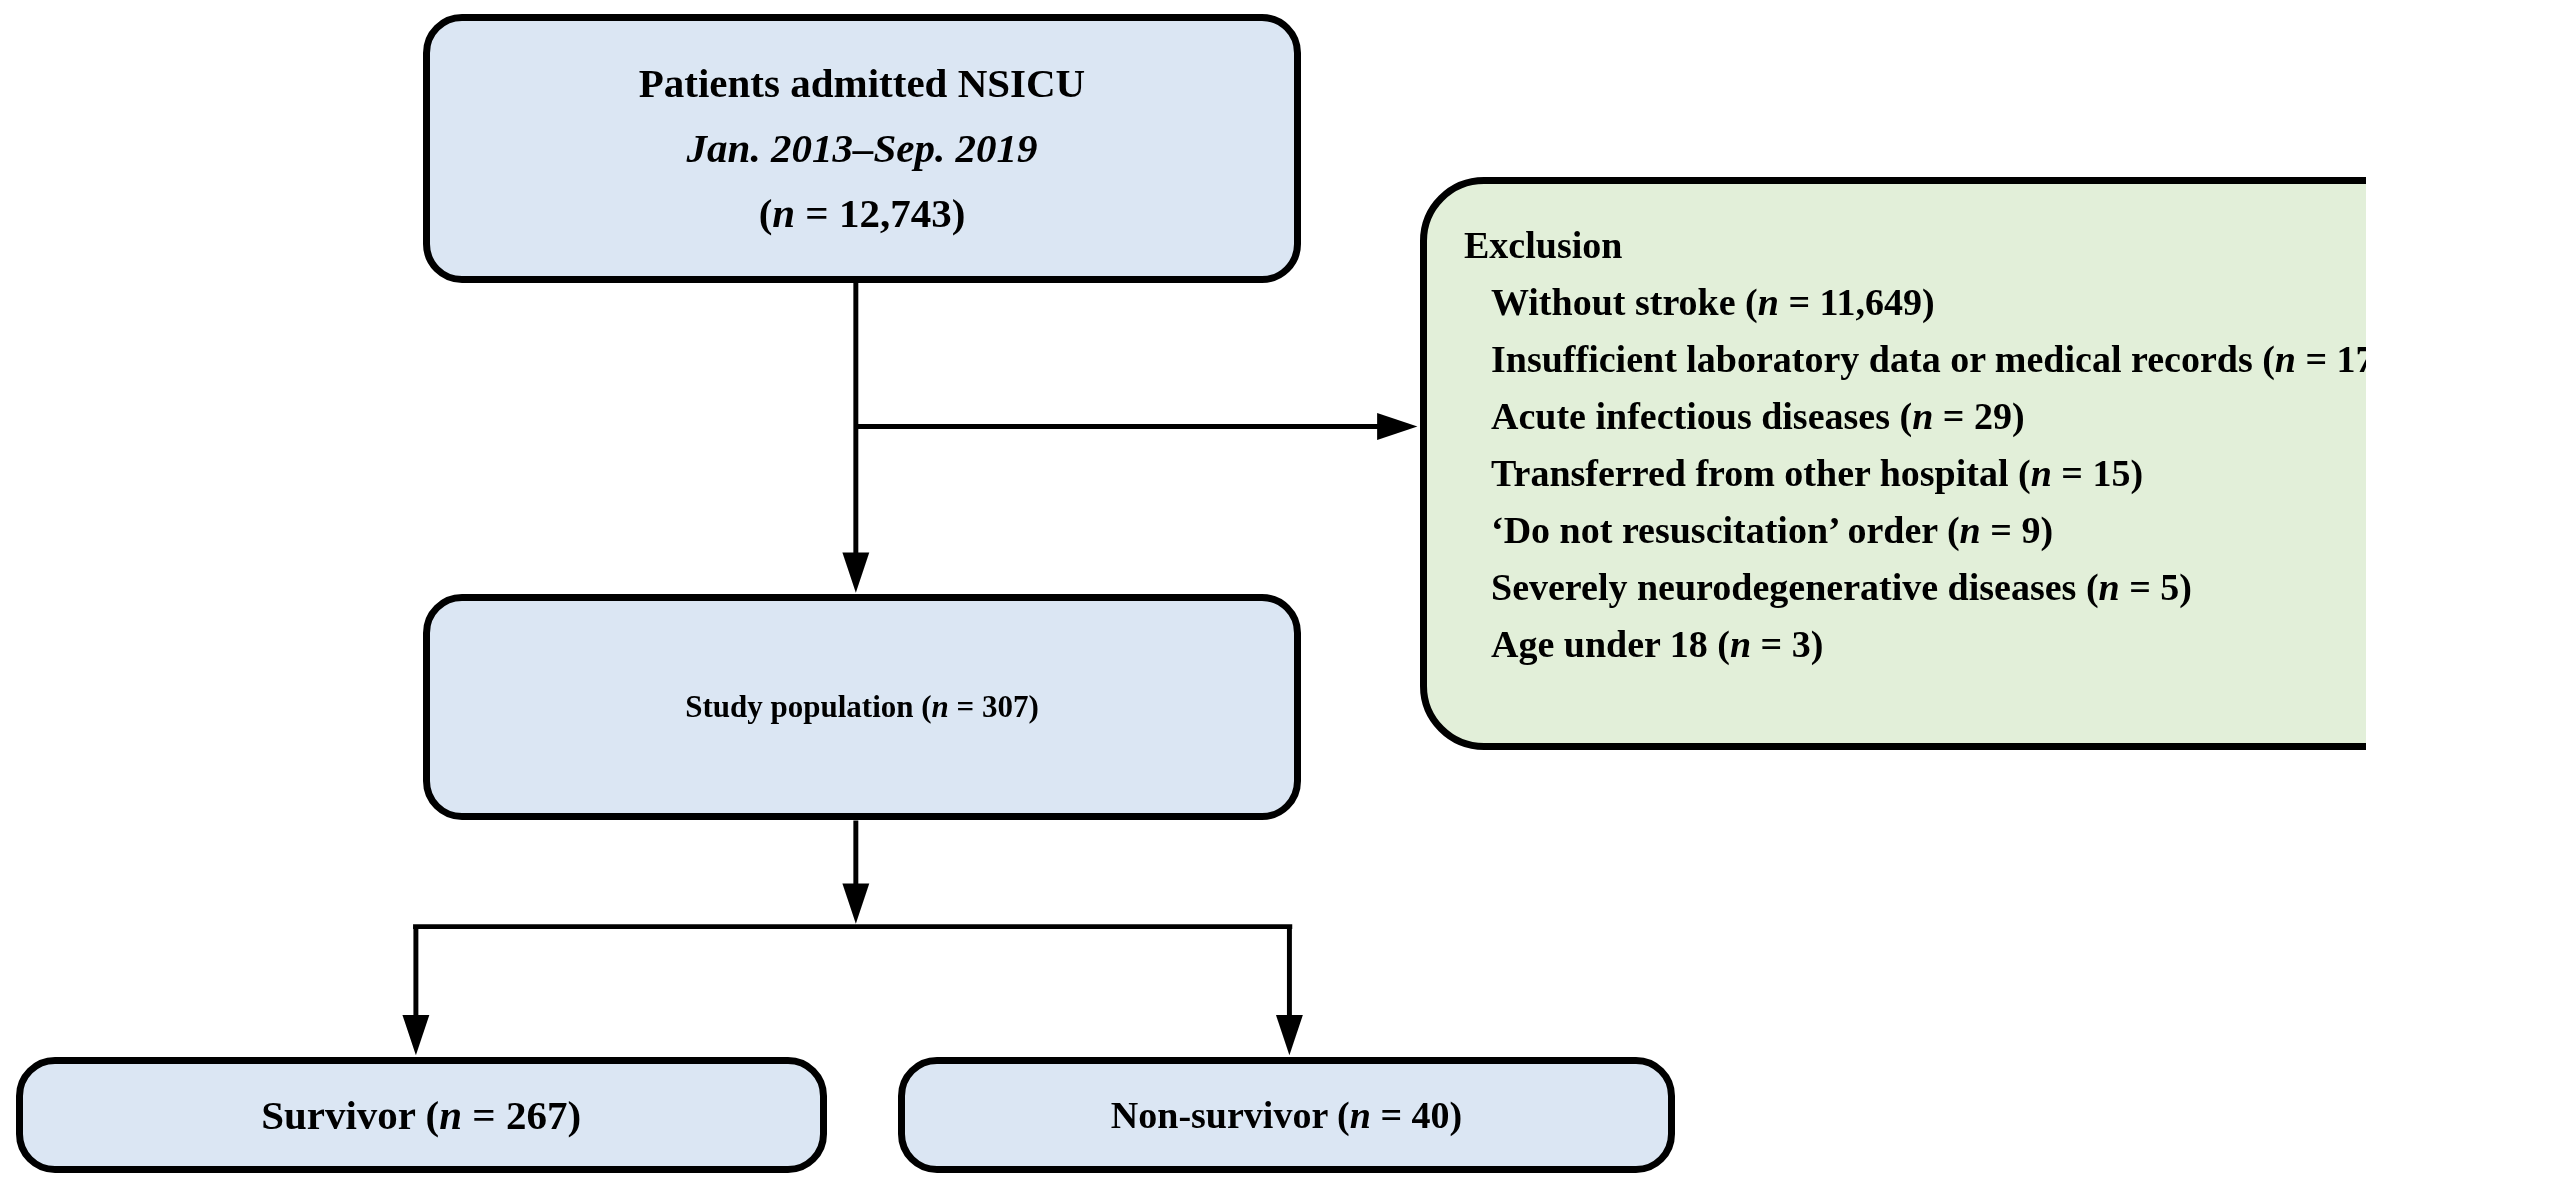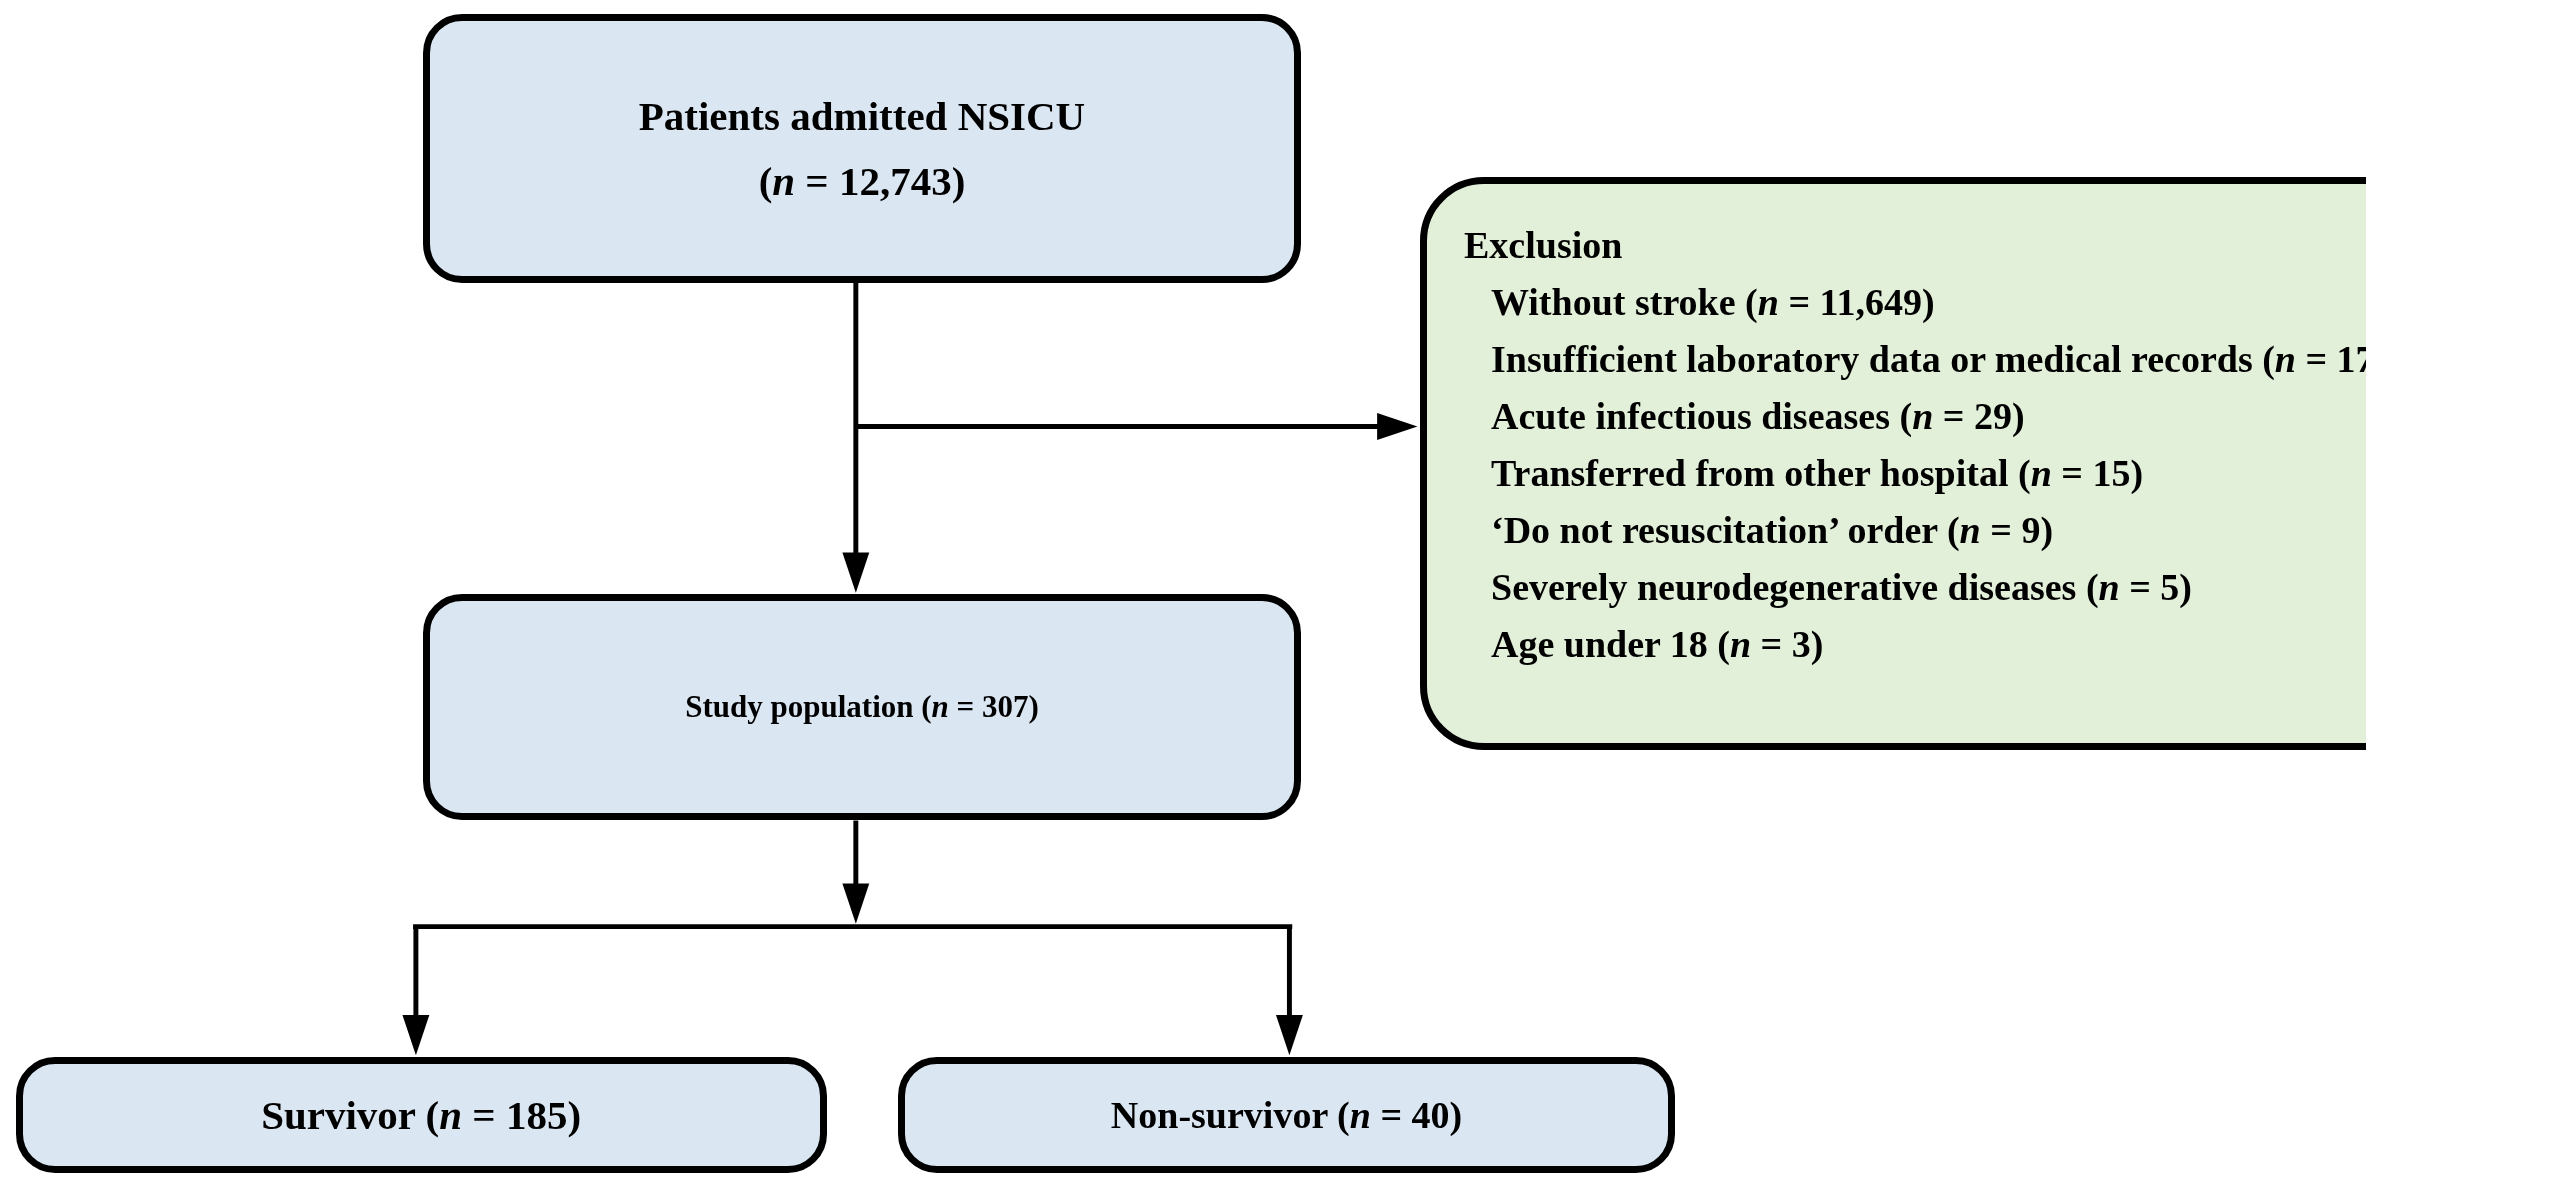--- a/index.html
+++ b/index.html
@@ -100,40 +100,41 @@
       </g>
       <g>
         <line x1="1823" y1="1310" x2="1823" y2="1450"></line>
         <polygon points="1823,1492 1804,1435 1842,1435" fill="#000000" stroke="none"></polygon>
       </g>
     </g>
   </svg>
 
   <div class="box blue center-text node-admitted">
     <div class="line-text"><span>Patients admitted NSICU</span></div>
+    <div class="line-text"><span class="it">Jan. 2013–Sep. 2019</span></div>
     <div class="line-text"><span>(</span><span class="it">n</span><span> = 12,743)</span></div>
   </div>
 
   <div class="box green node-exclusion">
     <div class="line-text"><span>Exclusion</span></div>
     <div class="exclusion-item"><span>Without stroke (</span><span class="it">n</span><span> = 11,649)</span></div>
     <div class="exclusion-item"><span>Insufficient laboratory data or medical records (</span><span class="it">n</span><span> = 174)</span></div>
     <div class="exclusion-item"><span>Acute infectious diseases (</span><span class="it">n</span><span> = 29)</span></div>
     <div class="exclusion-item"><span>Transferred from other hospital (</span><span class="it">n</span><span> = 15)</span></div>
     <div class="exclusion-item"><span>‘Do not resuscitation’ order (</span><span class="it">n</span><span> = 9)</span></div>
     <div class="exclusion-item"><span>Severely neurodegenerative diseases (</span><span class="it">n</span><span> = 5)</span></div>
     <div class="exclusion-item"><span>Age under 18 (</span><span class="it">n</span><span> = 3)</span></div>
   </div>
 
   <div class="box blue center-text node-study">
     <div class="line-text"><span>Study population (</span><span class="it">n</span><span> = 307)</span></div>
   </div>
 
   <div class="box blue center-text node-survivor">
-    <div class="line-text"><span>Survivor (</span><span class="it">n</span><span> = 185)</span></div>
+    <div class="line-text"><span>Survivor (</span><span class="it">n</span><span> = 267)</span></div>
   </div>
 
   <div class="box blue center-text node-nonsurvivor">
     <div class="line-text"><span>Non-survivor (</span><span class="it">n</span><span> = 40)</span></div>
   </div>
 
 </div>
 
 
 </body></html>

